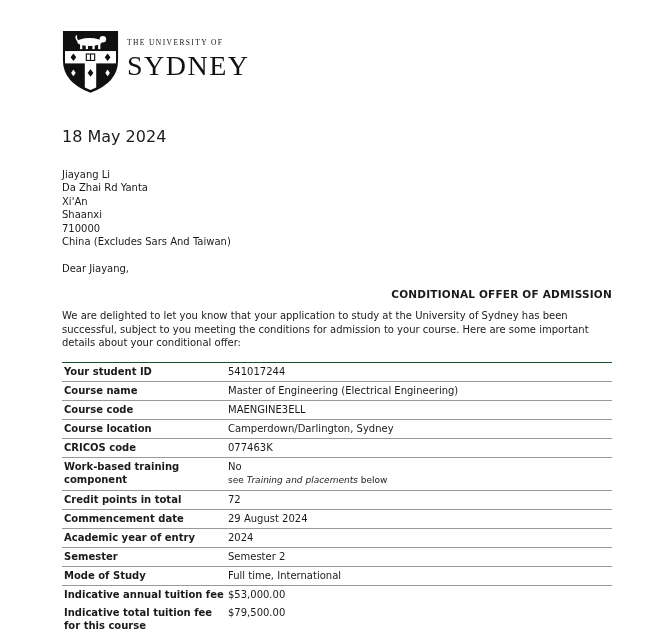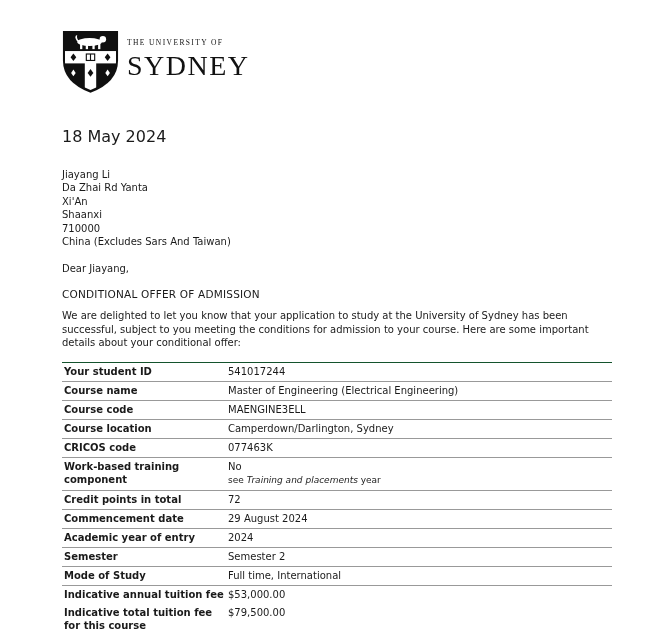--- a/index.html
+++ b/index.html
@@ -25,21 +25,21 @@
   .logo-line2{
     font-family:"Liberation Serif","DejaVu Serif",serif;
     font-size:28px;letter-spacing:1.5px;color:#111;
     line-height:26px;margin-top:6px;
   }
 
   
   .date{margin:36px 0 4px 0;font-size:16px;line-height:13.5px;}
   .address{margin-top:24px;font-size:10px;line-height:13.5px;}
   .salutation{margin:13px 0 0 0;font-size:10px;line-height:13.5px;}
-  .heading{margin:13px 0 8px 0;font-size:10.5px;font-weight:normal;letter-spacing:.2px;}
+  .heading{margin:13px 0 8px 0;font-size:10.5px;font-weight:bold;letter-spacing:.2px;text-align:right;}
   .intro{margin:9px 0 0 0;font-size:10px;line-height:13.5px;}
 
   
   .tbl{margin-top:12px;border-top:1px solid #14532d;}
   .row{display:flex;padding:2px 2px 3px 2px;border-bottom:1px solid #999;}
   .row.noline{border-bottom:none;}
   .lbl{flex:0 0 160px;font-weight:bold;font-size:10px;line-height:13px;padding-right:4px;}
   .val{flex:1;font-size:10px;line-height:13px;}
   .subnote{font-size:9px;line-height:13px;color:#222;margin-top:1px;}
   .subnote .it{font-style:italic;}
@@ -135,21 +135,21 @@
 
       <div class="row">
         <div class="lbl">CRICOS code</div>
         <div class="val">077463K</div>
       </div>
 
       <div class="row">
         <div class="lbl">Work-based training component</div>
         <div class="val">
           <div>No</div>
-          <div class="subnote"><span>see </span><span class="it">Training and placements</span><span> year</span></div>
+          <div class="subnote"><span>see </span><span class="it">Training and placements</span><span> below</span></div>
         </div>
       </div>
 
       <div class="row">
         <div class="lbl">Credit points in total</div>
         <div class="val">72</div>
       </div>
 
 
       <div class="row">

